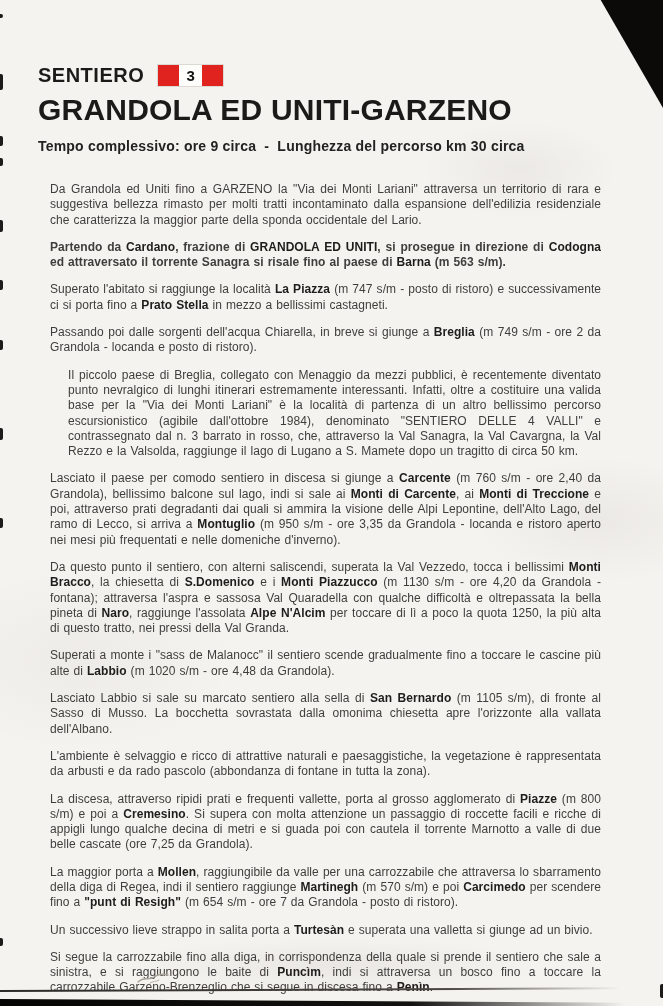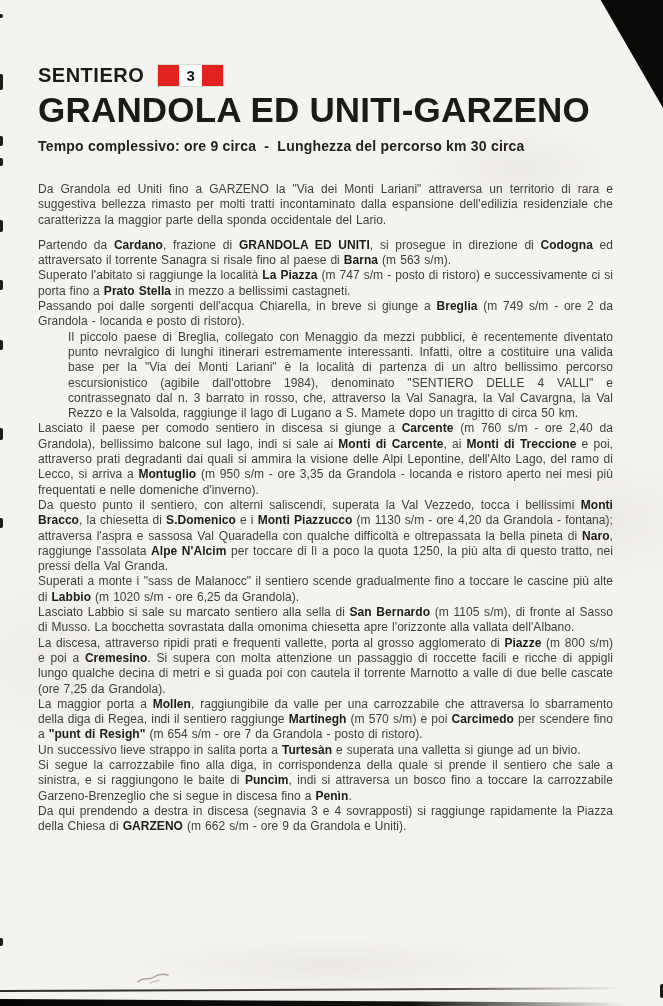--- a/index.html
+++ b/index.html
@@ -48,34 +48,34 @@
   .kicker-row{display:flex;align-items:center;gap:14px;}
   .kicker{font-size:20px;font-weight:bold;letter-spacing:.5px;color:var(--heading-ink);}
   .badge{display:inline-flex;align-items:stretch;height:21px;box-shadow:0 0 0 1px rgba(40,35,25,.12);}
   .badge-sq{width:21px;background:var(--badge-red);}
   .badge-num{
     width:23px;background:#fdfdfc;color:#111;
     font-weight:bold;font-size:15px;line-height:21px;text-align:center;
   }
   h1.title{
     margin:7px 0 0;
-    font-size:35px;line-height:32px;font-weight:bold;
+    font-size:30px;line-height:32px;font-weight:bold;
     letter-spacing:.2px;color:var(--heading-ink);
   }
   .subtitle{
     margin-top:12px;font-size:14px;font-weight:bold;
     letter-spacing:.2px;color:#232220;white-space:pre-wrap;
   }
   main.article{display:block;margin-top:28px;}
   p.para{
-    margin:0;font-size:12px;line-height:15.3px;
+    margin:12px;font-size:12px;line-height:15.3px;
     text-align:justify;letter-spacing:.05px;word-spacing:.6px;
   }
   p.para b{color:#1e1d1b;}
-  p.para.gap{margin-top:10px;}
+  p.para.gap{margin-top:10px;font-weight:bold;}
   p.para.indent{margin-left:30px;}
 </style>
 </head>
 <body>
 
 <div class="page">
 
   <div class="content">
     <header>
       <div class="kicker-row">
@@ -90,22 +90,23 @@
       <div class="subtitle">Tempo complessivo: ore 9 circa  -  Lunghezza del percorso km 30 circa</div>
     </header>
     <main class="article" id="article">
         <p class="para"><span>Da Grandola ed Uniti fino a GARZENO la "Via dei Monti Lariani" attraversa un territorio di rara e suggestiva bellezza rimasto per molti tratti incontaminato dalla espansione dell'edilizia residenziale che caratterizza la maggior parte della sponda occidentale del Lario.</span></p>
         <p class="para gap"><span>Partendo da </span><b>Cardano</b><span>, frazione di </span><b>GRANDOLA ED UNITI</b><span>, si prosegue in direzione di </span><b>Codogna</b><span> ed attraversato il torrente Sanagra si risale fino al paese di </span><b>Barna</b><span> (m 563 s/m).</span></p>
         <p class="para"><span>Superato l'abitato si raggiunge la località </span><b>La Piazza</b><span> (m 747 s/m - posto di ristoro) e successivamente ci si porta fino a </span><b>Prato Stella</b><span> in mezzo a bellissimi castagneti.</span></p>
         <p class="para"><span>Passando poi dalle sorgenti dell'acqua Chiarella, in breve si giunge a </span><b>Breglia</b><span> (m 749 s/m - ore 2 da Grandola - locanda e posto di ristoro).</span></p>
         <p class="para indent"><span>Il piccolo paese di Breglia, collegato con Menaggio da mezzi pubblici, è recentemente diventato punto nevralgico di lunghi itinerari estremamente interessanti. Infatti, oltre a costituire una valida base per la "Via dei Monti Lariani" è la località di partenza di un altro bellissimo percorso escursionistico (agibile dall'ottobre 1984), denominato "SENTIERO DELLE 4 VALLI" e contrassegnato dal n. 3 barrato in rosso, che, attraverso la Val Sanagra, la Val Cavargna, la Val Rezzo e la Valsolda, raggiunge il lago di Lugano a S. Mamete dopo un tragitto di circa 50 km.</span></p>
         <p class="para"><span>Lasciato il paese per comodo sentiero in discesa si giunge a </span><b>Carcente</b><span> (m 760 s/m - ore 2,40 da Grandola), bellissimo balcone sul lago, indi si sale ai </span><b>Monti di Carcente</b><span>, ai </span><b>Monti di Treccione</b><span> e poi, attraverso prati degradanti dai quali si ammira la visione delle Alpi Lepontine, dell'Alto Lago, del ramo di Lecco, si arriva a </span><b>Montuglio</b><span> (m 950 s/m - ore 3,35 da Grandola - locanda e ristoro aperto nei mesi più frequentati e nelle domeniche d'inverno).</span></p>
         <p class="para"><span>Da questo punto il sentiero, con alterni saliscendi, superata la Val Vezzedo, tocca i bellissimi </span><b>Monti Bracco</b><span>, la chiesetta di </span><b>S.Domenico</b><span> e i </span><b>Monti Piazzucco</b><span> (m 1130 s/m - ore 4,20 da Grandola - fontana); attraversa l'aspra e sassosa Val Quaradella con qualche difficoltà e oltrepassata la bella pineta di </span><b>Naro</b><span>, raggiunge l'assolata </span><b>Alpe N'Alcim</b><span> per toccare di lì a poco la quota 1250, la più alta di questo tratto, nei pressi della Val Granda.</span></p>
-        <p class="para"><span>Superati a monte i "sass de Malanocc" il sentiero scende gradualmente fino a toccare le cascine più alte di </span><b>Labbio</b><span> (m 1020 s/m - ore 6,25 da Grandola).</span></p>
+        <p class="para"><span>Superati a monte i "sass de Malanocc" il sentiero scende gradualmente fino a toccare le cascine più alte di </span><b>Labbio</b><span> (m 1020 s/m - ore 4,48 da Grandola).</span></p>
         <p class="para"><span>Lasciato Labbio si sale su marcato sentiero alla sella di </span><b>San Bernardo</b><span> (m 1105 s/m), di fronte al Sasso di Musso. La bocchetta sovrastata dalla omonima chiesetta apre l'orizzonte alla vallata dell'Albano.</span></p>
+        <p class="para"><span>L'ambiente è selvaggio e ricco di attrattive naturali e paesaggistiche, la vegetazione è rappresentata da arbusti e da rado pascolo (abbondanza di fontane in tutta la zona).</span></p>
         <p class="para"><span>La discesa, attraverso ripidi prati e frequenti vallette, porta al grosso agglomerato di </span><b>Piazze</b><span> (m 800 s/m) e poi a </span><b>Cremesino</b><span>. Si supera con molta attenzione un passaggio di roccette facili e ricche di appigli lungo qualche decina di metri e si guada poi con cautela il torrente Marnotto a valle di due belle cascate (ore 7,25 da Grandola).</span></p>
         <p class="para"><span>La maggior porta a </span><b>Mollen</b><span>, raggiungibile da valle per una carrozzabile che attraversa lo sbarramento della diga di Regea, indi il sentiero raggiunge </span><b>Martinegh</b><span> (m 570 s/m) e poi </span><b>Carcimedo</b><span> per scendere fino a </span><b>"punt di Resigh"</b><span> (m 654 s/m - ore 7 da Grandola - posto di ristoro).</span></p>
         <p class="para"><span>Un successivo lieve strappo in salita porta a </span><b>Turtesàn</b><span> e superata una valletta si giunge ad un bivio.</span></p>
         <p class="para"><span>Si segue la carrozzabile fino alla diga, in corrispondenza della quale si prende il sentiero che sale a sinistra, e si raggiungono le baite di </span><b>Puncìm</b><span>, indi si attraversa un bosco fino a toccare la carrozzabile Garzeno-Brenzeglio che si segue in discesa fino a </span><b>Penìn</b><span>.</span></p>
         <p class="para"><span>Da qui prendendo a destra in discesa (segnavia 3 e 4 sovrapposti) si raggiunge rapidamente la Piazza della Chiesa di </span><b>GARZENO</b><span> (m 662 s/m - ore 9 da Grandola e Uniti).</span></p>
       </main>
   </div>
 
   <div class="corner-tear"></div>
   <div id="specks">

